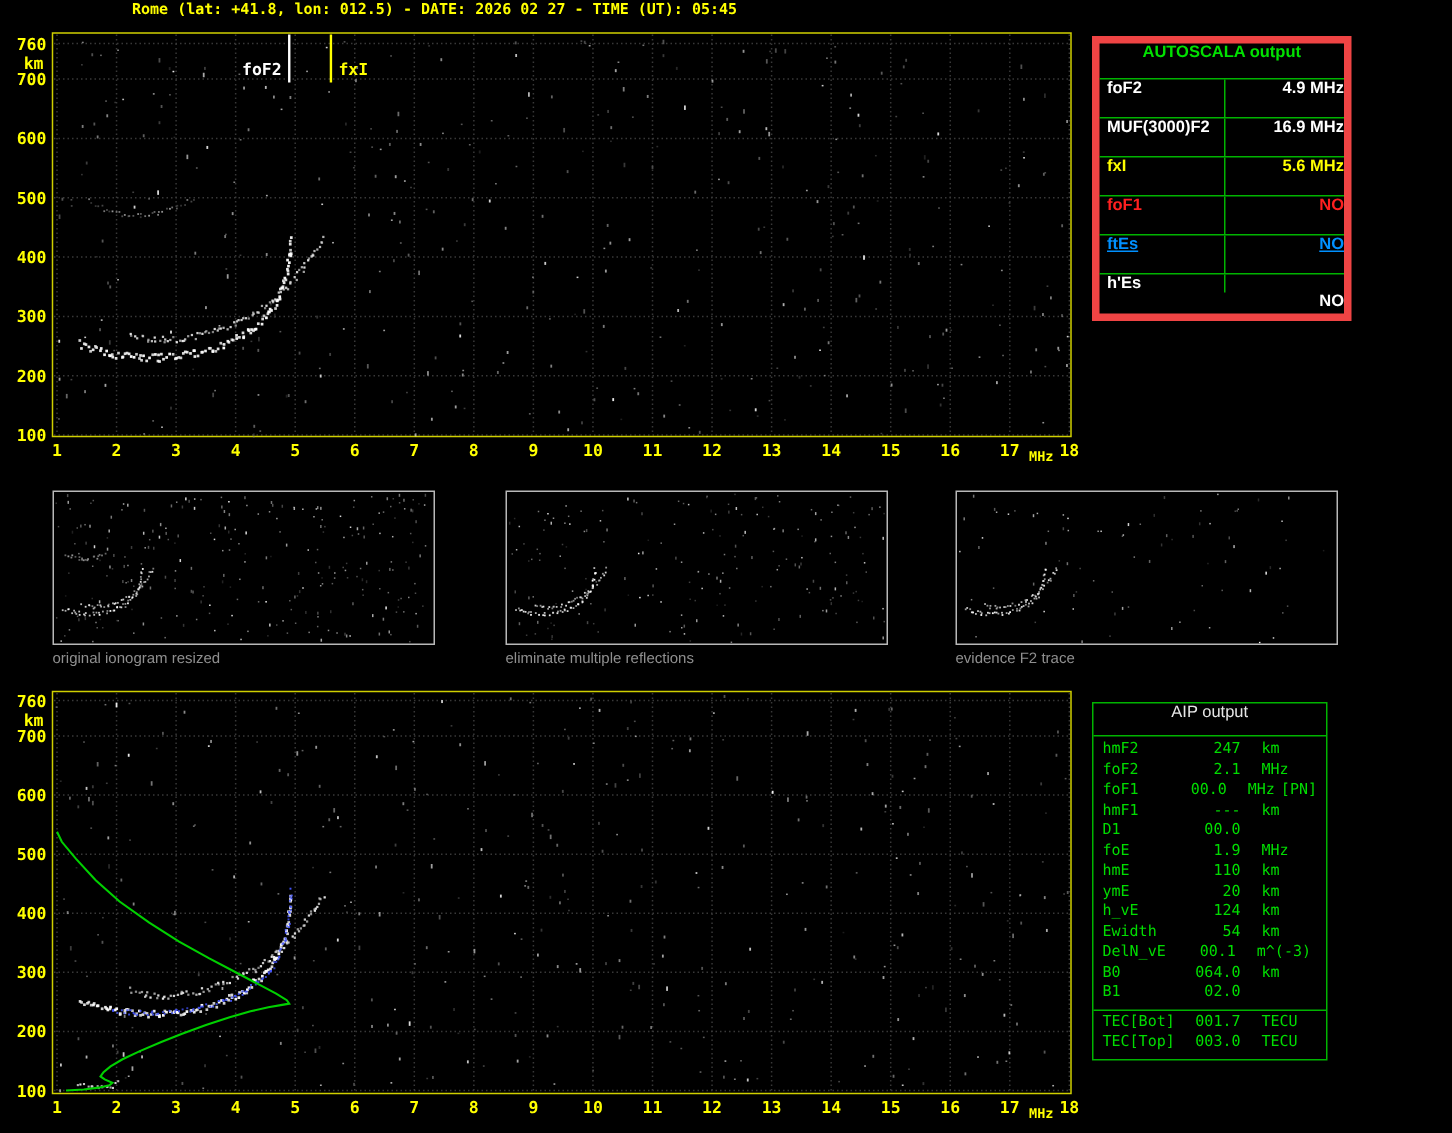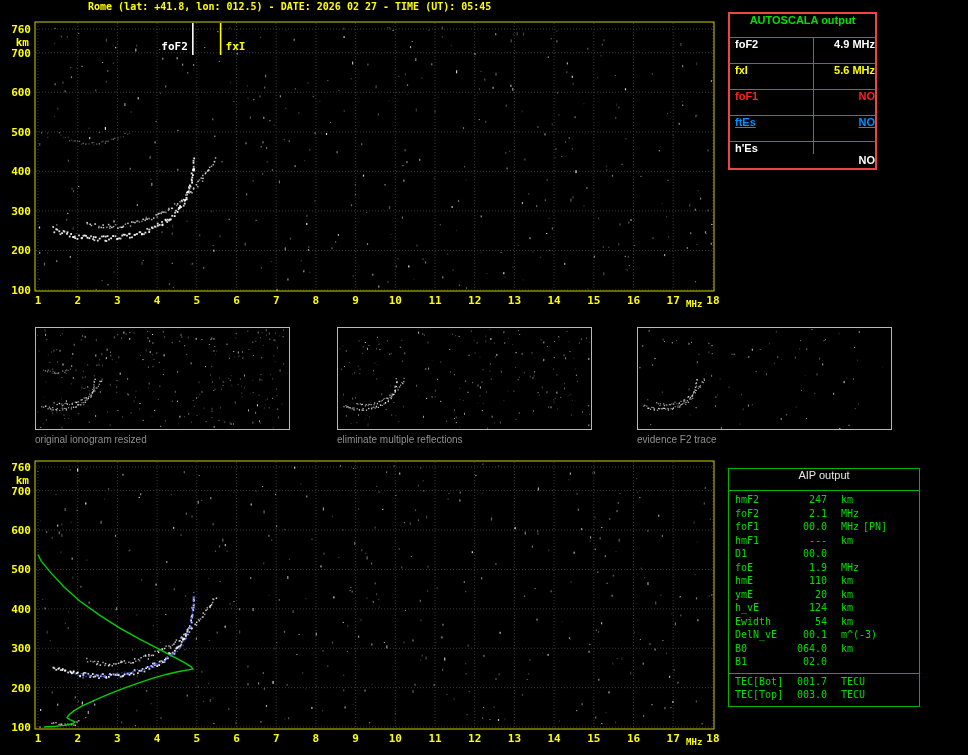--- a/index.html
+++ b/index.html
@@ -7,28 +7,28 @@
   body{width:968px;height:755px;position:relative;overflow:hidden;font-family:"Liberation Sans","DejaVu Sans",sans-serif}
   .abs{position:absolute}
   .page-title{left:88px;top:1px;color:#ffff00;font:bold 10px "DejaVu Sans Mono",monospace;white-space:pre}
   svg.plot{position:absolute;display:block}
   #svg-top{left:0;top:14px}
   #svg-bottom{left:0;top:454px}
   .thumb{position:absolute;top:327px;width:255px;height:103px;border:1px solid #b8b8b8;background:#000}
   .thumb svg{display:block}
   .caption{position:absolute;top:434px;width:255px;text-align:left;color:#8f8f8f;font:10px "Liberation Sans","DejaVu Sans",sans-serif}
   
-  .autoscala{position:absolute;left:728px;top:12px;width:149px;border:2px solid #ef4444;background:#000}
+  .autoscala{position:absolute;left:728px;top:24px;width:173px;border:5px solid #ef4444;background:#000}
   .as-title{height:24px;line-height:24px;text-align:center;color:#00e000;font:bold 11px "Liberation Sans","DejaVu Sans",sans-serif;border-bottom:1px solid #00b400}
   .as-row{display:flex;height:26px;line-height:25px;border-bottom:1px solid #00b400;font:bold 11px "Liberation Sans","DejaVu Sans",sans-serif;color:#fff}
   .as-row:last-child{border-bottom:none}
   .as-label{width:84px;padding-left:5px;border-right:1px solid #00b400}
   .as-value{flex:1;text-align:right}
   
-  .aip{position:absolute;left:728px;top:468px;width:192px;border:1px solid #00b400;background:#000;padding-bottom:3px}
+  .aip{position:absolute;left:728px;top:468px;width:157px;border:1px solid #00b400;background:#000;padding-bottom:3px}
   .aip-title{height:22px;line-height:22px;text-align:center;color:#e6e6e6;font:11px "Liberation Sans","DejaVu Sans",sans-serif;border-bottom:1px solid #00b400;margin-bottom:3px}
   .aip-row{display:flex;height:13.5px;color:#00dd00;font:10px "DejaVu Sans Mono",monospace;padding:0 6px;white-space:nowrap}
   .aip-label{width:56px}
   .aip-value{width:36px;text-align:right}
   .aip-unit{margin-left:14px}
   .aip-flag{margin-left:4px}
   .tec-sep{border-top:1px solid #00b400;margin:3px 0 2px}
 </style>
 </head>
 <body>
@@ -2335,20 +2335,24 @@
     <rect x="193.0" y="137.8" width="1.3" height="1.3" fill="#4455ff" opacity="0.99"></rect>
     <path d="M44.0,273.0L55.9,272.3L65.8,271.1L72.9,269.5L74.9,267.9L69.8,265.6L67.0,263.6L69.0,260.8L73.7,256.9L81.7,252.2L93.6,246.6L107.5,240.7L121.4,235.2L137.3,229.3L153.1,224.2L167.0,220.2L178.9,217.5L188.1,215.9L192.8,215.1L191.2,212.8L184.1,208.4L172.2,202.1L157.1,194.2L139.2,184.8L119.4,173.8L99.5,161.1L79.7,147.0L63.8,132.8L50.7,118.6L41.2,107.2L38.0,100.5" fill="none" stroke="#00d000" stroke-width="1.4"></path>
   </svg>
 
 <div class="autoscala">
   <div class="as-title">AUTOSCALA output</div>
   <div class="as-row" style="color: rgb(255, 255, 255);">
     <span class="as-label">foF2</span>
     <span class="as-value">4.9 MHz</span>
   </div>
+  <div class="as-row" style="color: rgb(255, 255, 255);">
+    <span class="as-label">MUF(3000)F2</span>
+    <span class="as-value">16.9 MHz</span>
+  </div>
   <div class="as-row" style="color: rgb(255, 255, 0);">
     <span class="as-label">fxI</span>
     <span class="as-value">5.6 MHz</span>
   </div>
   <div class="as-row" style="color: rgb(255, 32, 32);">
     <span class="as-label">foF1</span>
     <span class="as-value">NO</span>
   </div>
   <div class="as-row" style="color: rgb(0, 144, 255); text-decoration: underline;">
     <span class="as-label">ftEs</span>

